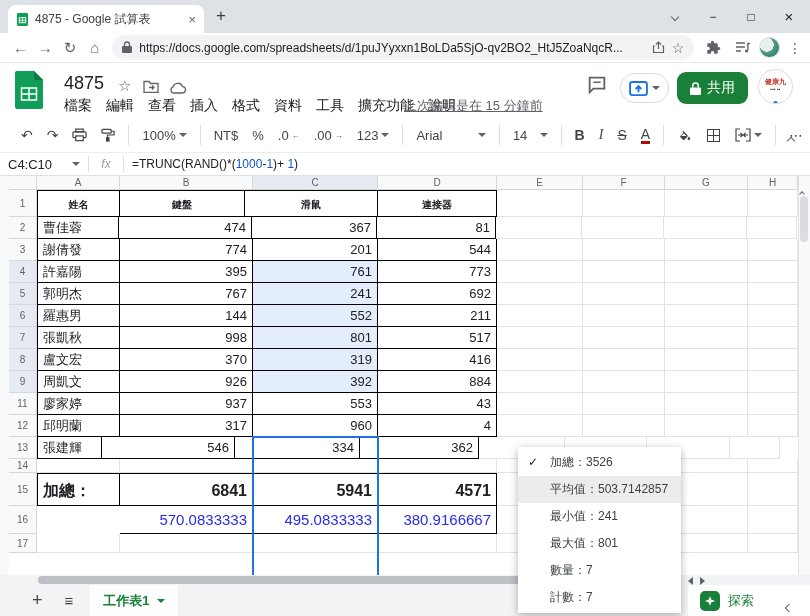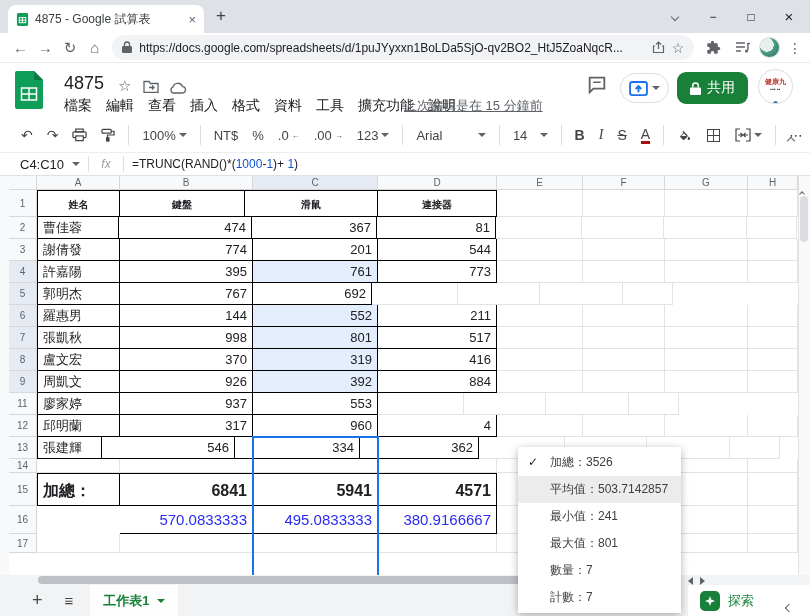--- a/index.html
+++ b/index.html
@@ -54,21 +54,21 @@
   .tri.g{border-top-color:#188038;}
   .cv{display:inline-block;width:6px;height:6px;border-right:1.7px solid #5f6368;border-bottom:1.7px solid #5f6368;}
   .cv.down{transform:rotate(45deg);}
   .cv.up{transform:rotate(-135deg);}
   .cv.left{transform:rotate(135deg);}
   .cv.s{width:4px;height:4px;}
   .subarrow{font-size:8px;vertical-align:sub;color:#444;}
 
   
   .fbar{position:absolute;left:0;top:152px;width:810px;height:24px;background:#fff;border-top:1px solid #eceef0;border-bottom:1px solid #e0e0e0;display:flex;align-items:center;}
-  .namebox{width:72px;padding-left:20px;font-size:13px;color:#202124;}
+  .namebox{width:72px;padding-left:8px;font-size:13px;color:#202124;}
   .fbsep{width:1px;height:16px;background:#e0e0e0;margin:0 8px;}
   .fx{font-style:italic;color:#9aa0a6;font-size:12px;width:18px;text-align:center;}
   .formula{font-family:"DejaVu Sans Mono","Liberation Mono",monospace;font-size:12px;color:#202124;white-space:pre;}
 
   
   #gridwrap{position:absolute;left:0;top:176px;width:798px;height:399px;background:#fff;overflow:hidden;}
   .leftstrip{position:absolute;left:0;top:0;width:9px;height:399px;background:#f8f9fa;}
   #gridrows{position:absolute;left:9px;top:0;}
   .grow{display:flex;}
   .gc{flex:none;border-right:1px solid #e2e3e3;border-bottom:1px solid #e2e3e3;overflow:hidden;white-space:nowrap;font-size:13px;color:#202124;background:#fff;}
@@ -365,20 +365,21 @@
         <div class="gc k ar" style="width: 119px;">773</div>
         <div class="gc " style="width: 86px;"></div>
         <div class="gc " style="width: 82px;"></div>
         <div class="gc " style="width: 83px;"></div>
         <div class="gc " style="width: 50px;"></div>
       </div>
       <div class="grow" style="height: 22px; line-height: 22px;">
         <div class="gc hd hdsel" style="width: 28px;">5</div>
         <div class="gc k kl al" style="width: 83px;">郭明杰</div>
         <div class="gc k ar" style="width: 133px;">767</div>
+        <div class="gc k ar sel" style="width: 125px;">241</div>
         <div class="gc k ar" style="width: 119px;">692</div>
         <div class="gc " style="width: 86px;"></div>
         <div class="gc " style="width: 82px;"></div>
         <div class="gc " style="width: 83px;"></div>
         <div class="gc " style="width: 50px;"></div>
       </div>
       <div class="grow" style="height: 22px; line-height: 22px;">
         <div class="gc hd hdsel" style="width: 28px;">6</div>
         <div class="gc k kl al" style="width: 83px;">羅惠男</div>
         <div class="gc k ar" style="width: 133px;">144</div>
@@ -420,20 +421,21 @@
         <div class="gc " style="width: 86px;"></div>
         <div class="gc " style="width: 82px;"></div>
         <div class="gc " style="width: 83px;"></div>
         <div class="gc " style="width: 50px;"></div>
       </div>
       <div class="grow" style="height: 22px; line-height: 22px;">
         <div class="gc hd" style="width: 28px;">11</div>
         <div class="gc k kl al" style="width: 83px;">廖家婷</div>
         <div class="gc k ar" style="width: 133px;">937</div>
         <div class="gc k ar" style="width: 125px;">553</div>
+        <div class="gc k ar" style="width: 119px;">43</div>
         <div class="gc " style="width: 86px;"></div>
         <div class="gc " style="width: 82px;"></div>
         <div class="gc " style="width: 83px;"></div>
         <div class="gc " style="width: 50px;"></div>
       </div>
       <div class="grow" style="height: 22px; line-height: 22px;">
         <div class="gc hd" style="width: 28px;">12</div>
         <div class="gc k kl al" style="width: 83px;">邱明蘭</div>
         <div class="gc k ar" style="width: 133px;">317</div>
         <div class="gc k ar" style="width: 125px;">960</div>

